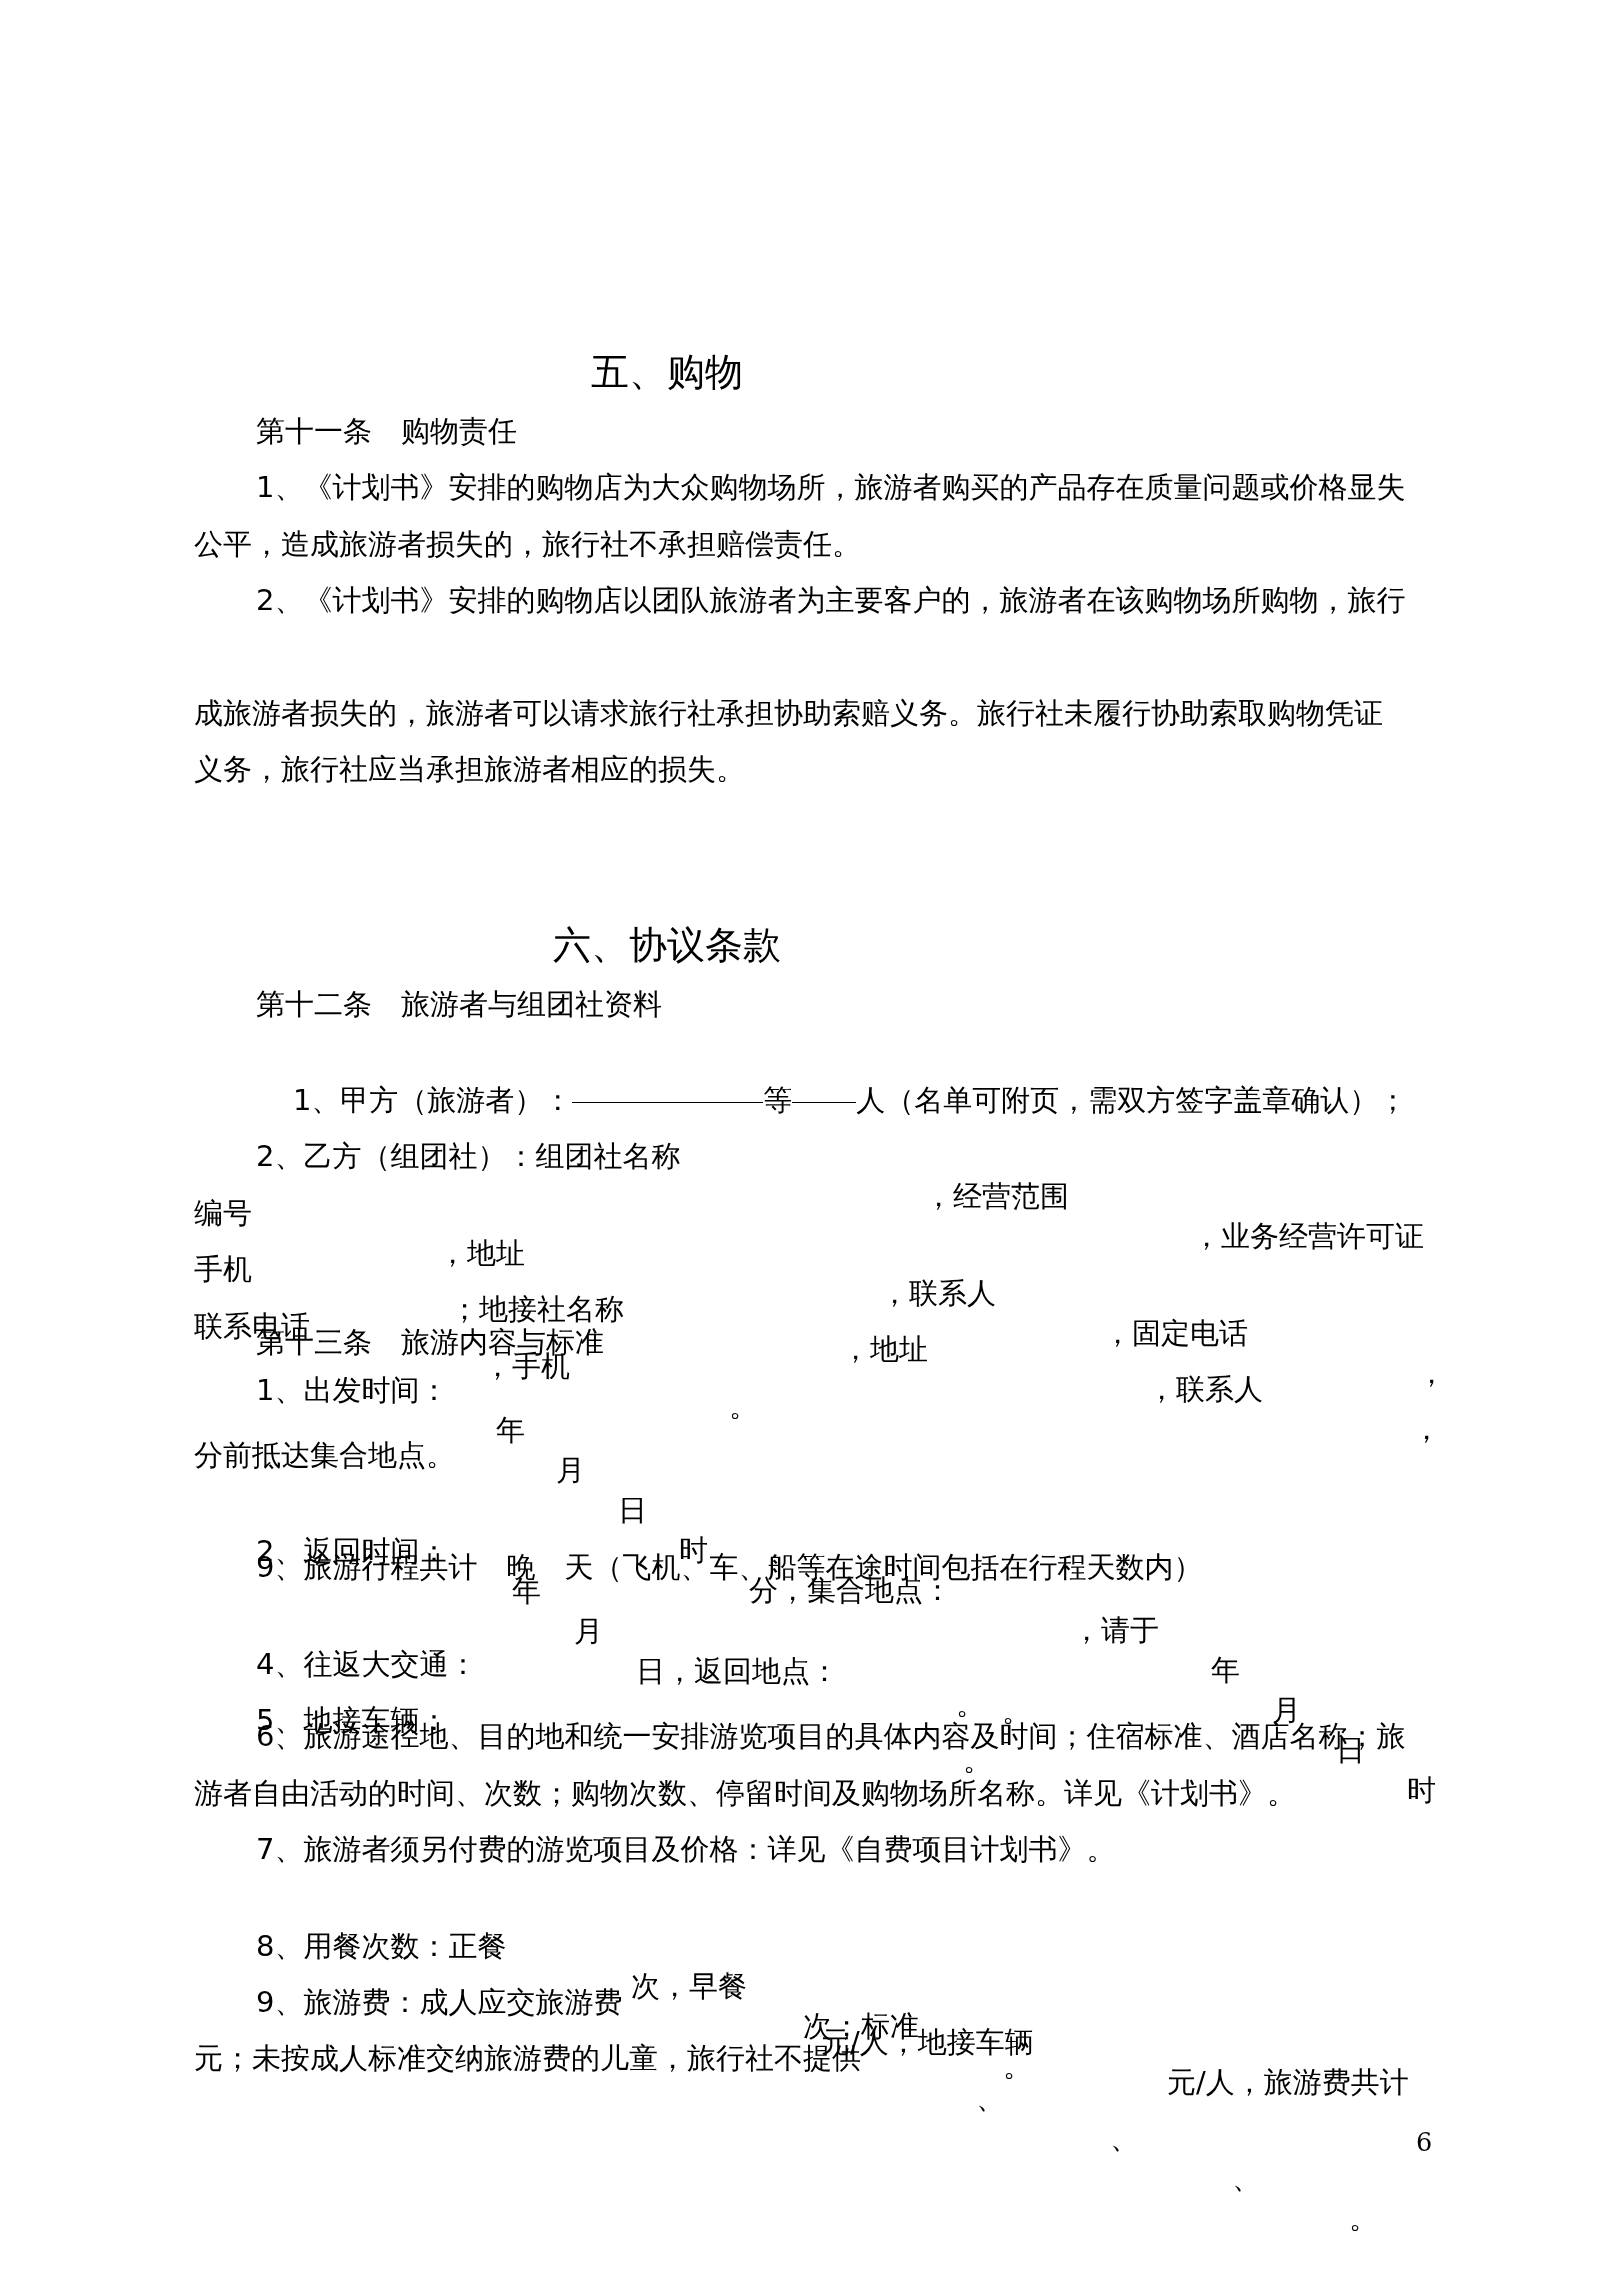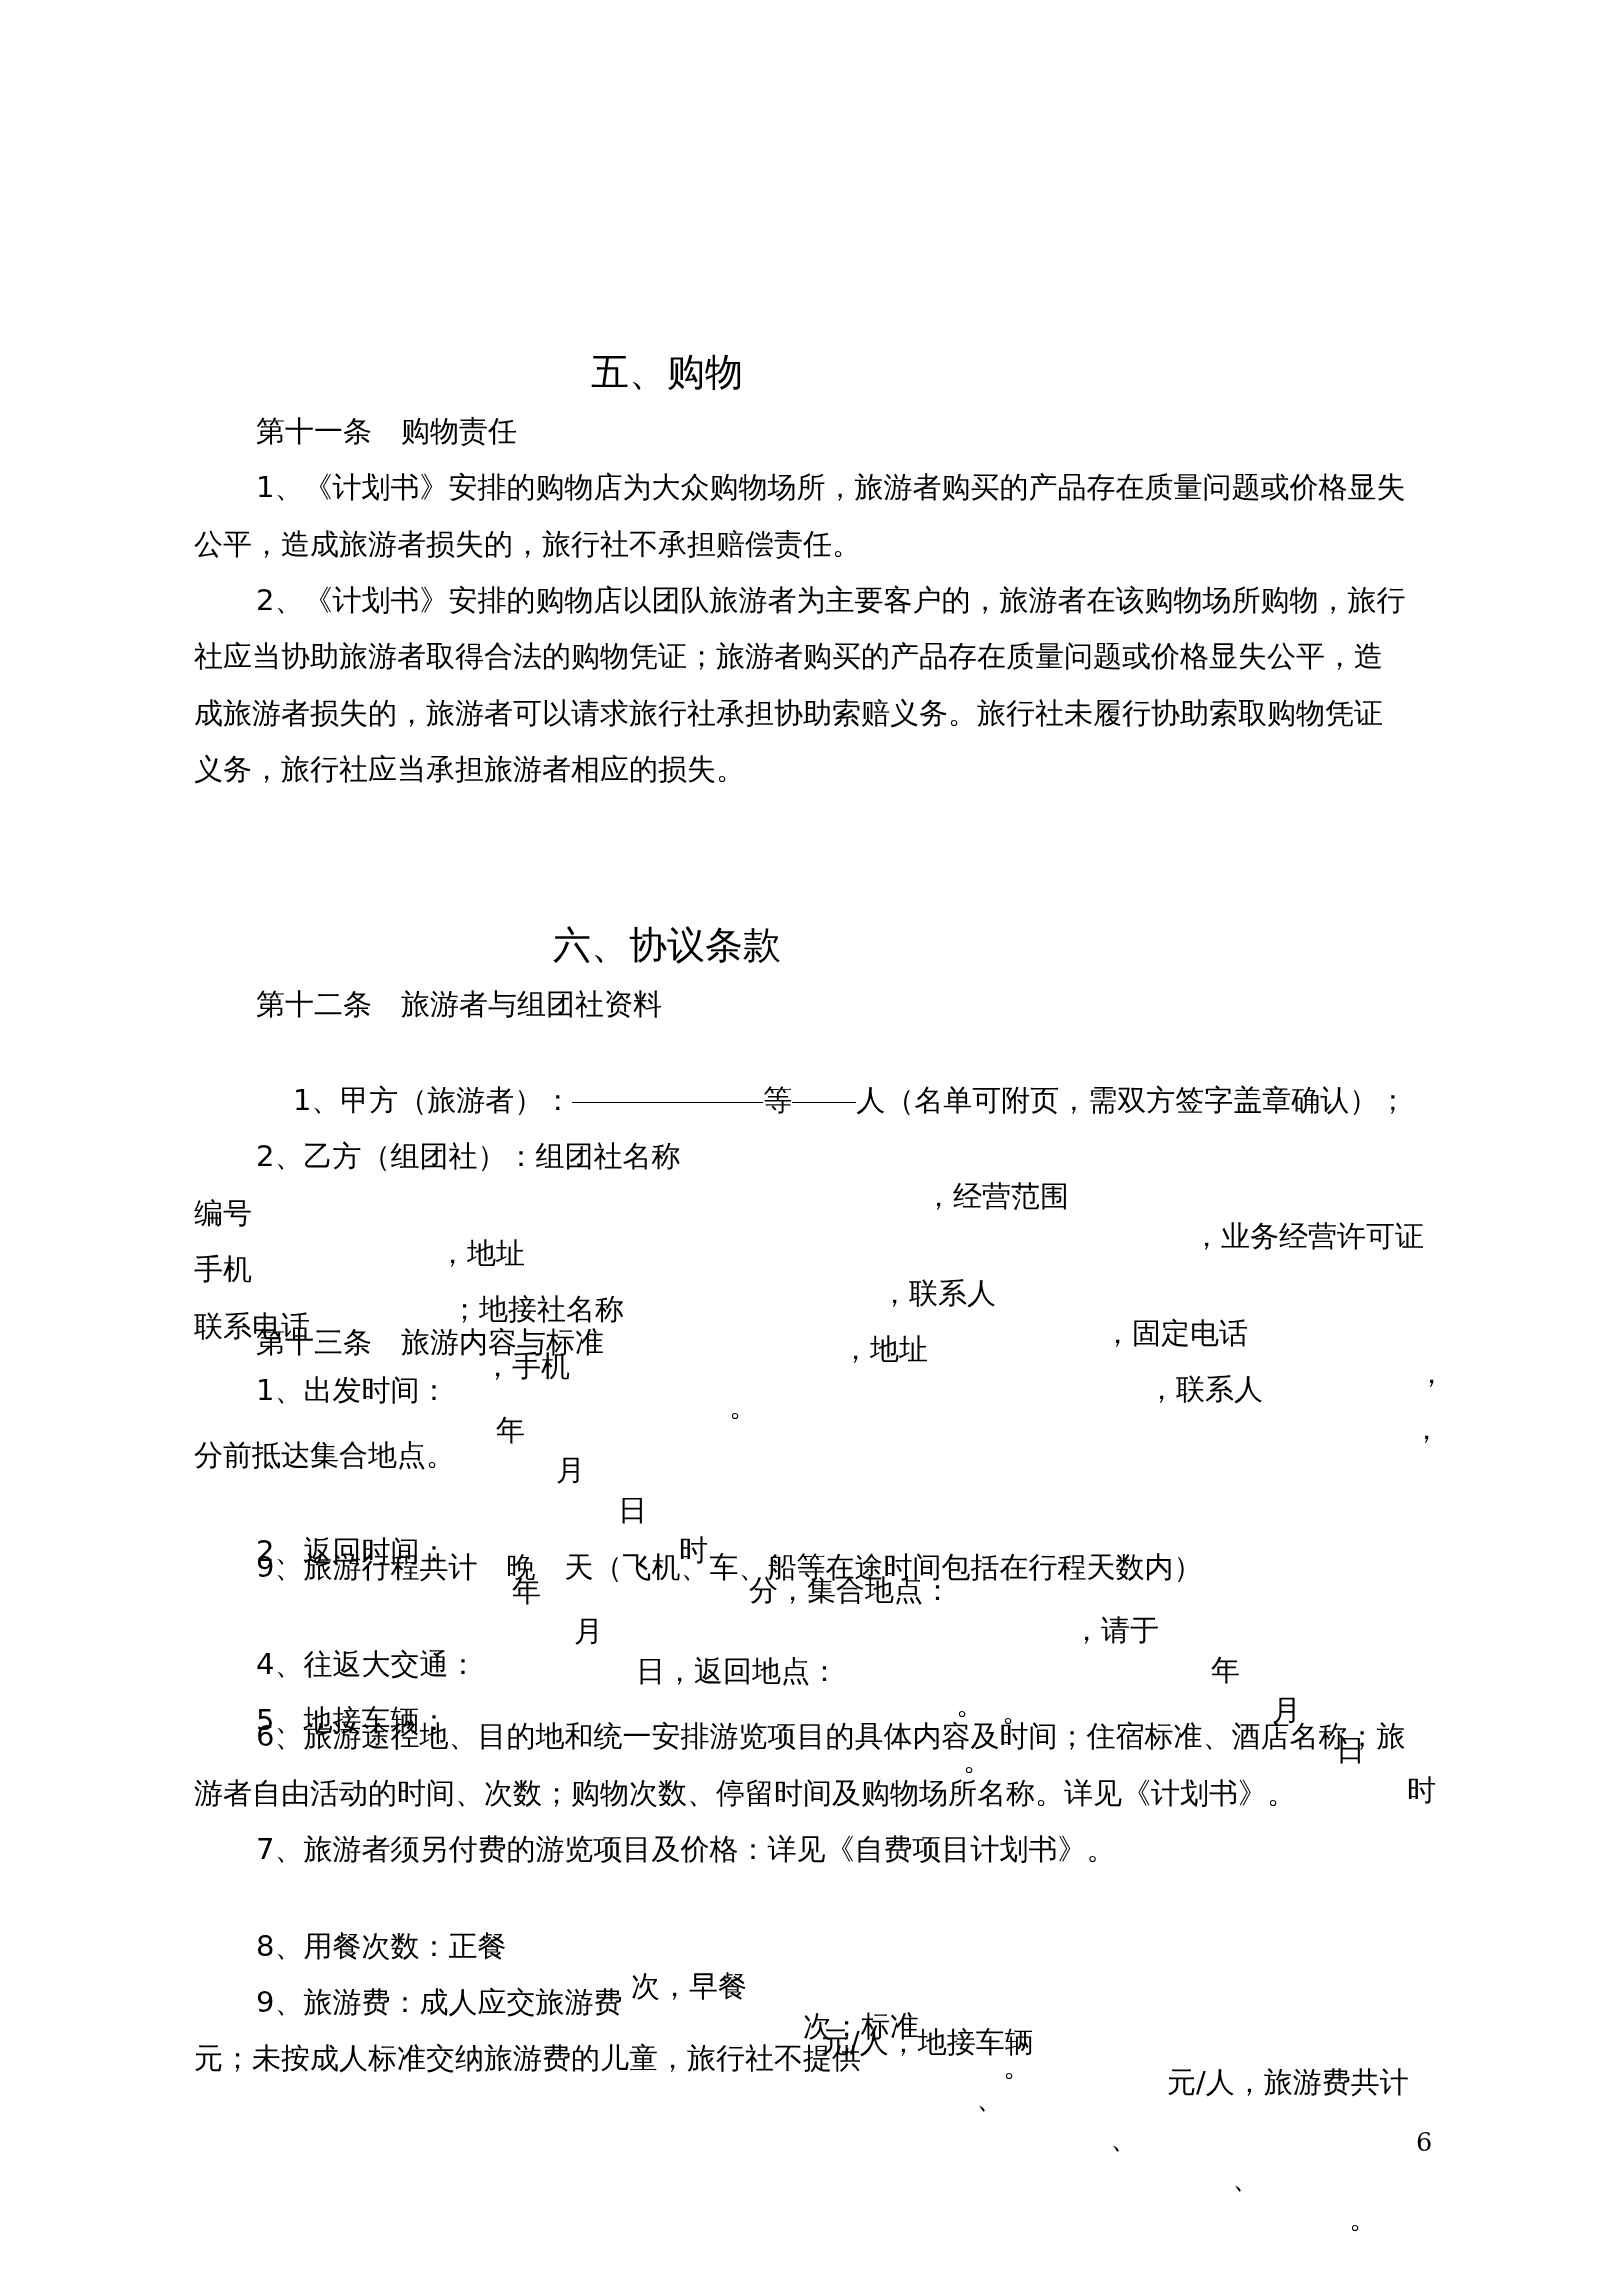--- a/index.html
+++ b/index.html
@@ -20,21 +20,20 @@
 <div class="page">
 
 
   <div class="heading" style="top:347px;">五、购物</div>
 
   <div class="line" style="top:411px; left:256px;">第十一条　购物责任</div>
   <div class="line just" style="top:467px; left:256px; width:1180px;"><span>1、《计划书》安排的购物店为大众购物场所，旅游者购买的产品存在质量问题或价格显失</span></div>
   <div class="line" style="top:524px;">公平，造成旅游者损失的，旅行社不承担赔偿责任。</div>
 
   <div class="line" style="top:580px; left:256px;">2、《计划书》安排的购物店以团队旅游者为主要客户的，旅游者在该购物场所购物，旅行</div>
-  <div class="line" style="top:636px;">社应当协助旅游者取得合法的购物凭证；旅游者购买的产品存在质量问题或价格显失公平，造</div>
   <div class="line" style="top:693px;">成旅游者损失的，旅游者可以请求旅行社承担协助索赔义务。旅行社未履行协助索取购物凭证</div>
   <div class="line" style="top:749px;">义务，旅行社应当承担旅游者相应的损失。</div>
 
   <div class="heading" style="top:920px;">六、协议条款</div>
 
   <div class="line" style="top:984px; left:256px;">第十二条　旅游者与组团社资料</div>
 
   <div class="line" style="top:1040px; left:256px;">
     <span>1、甲方（旅游者）：</span><span class="dash" style="width:191px;"></span><span>等</span><span class="dash" style="width:64px;"></span><span>人（名单可附页，需双方签字盖章确认）；</span>
   </div>

